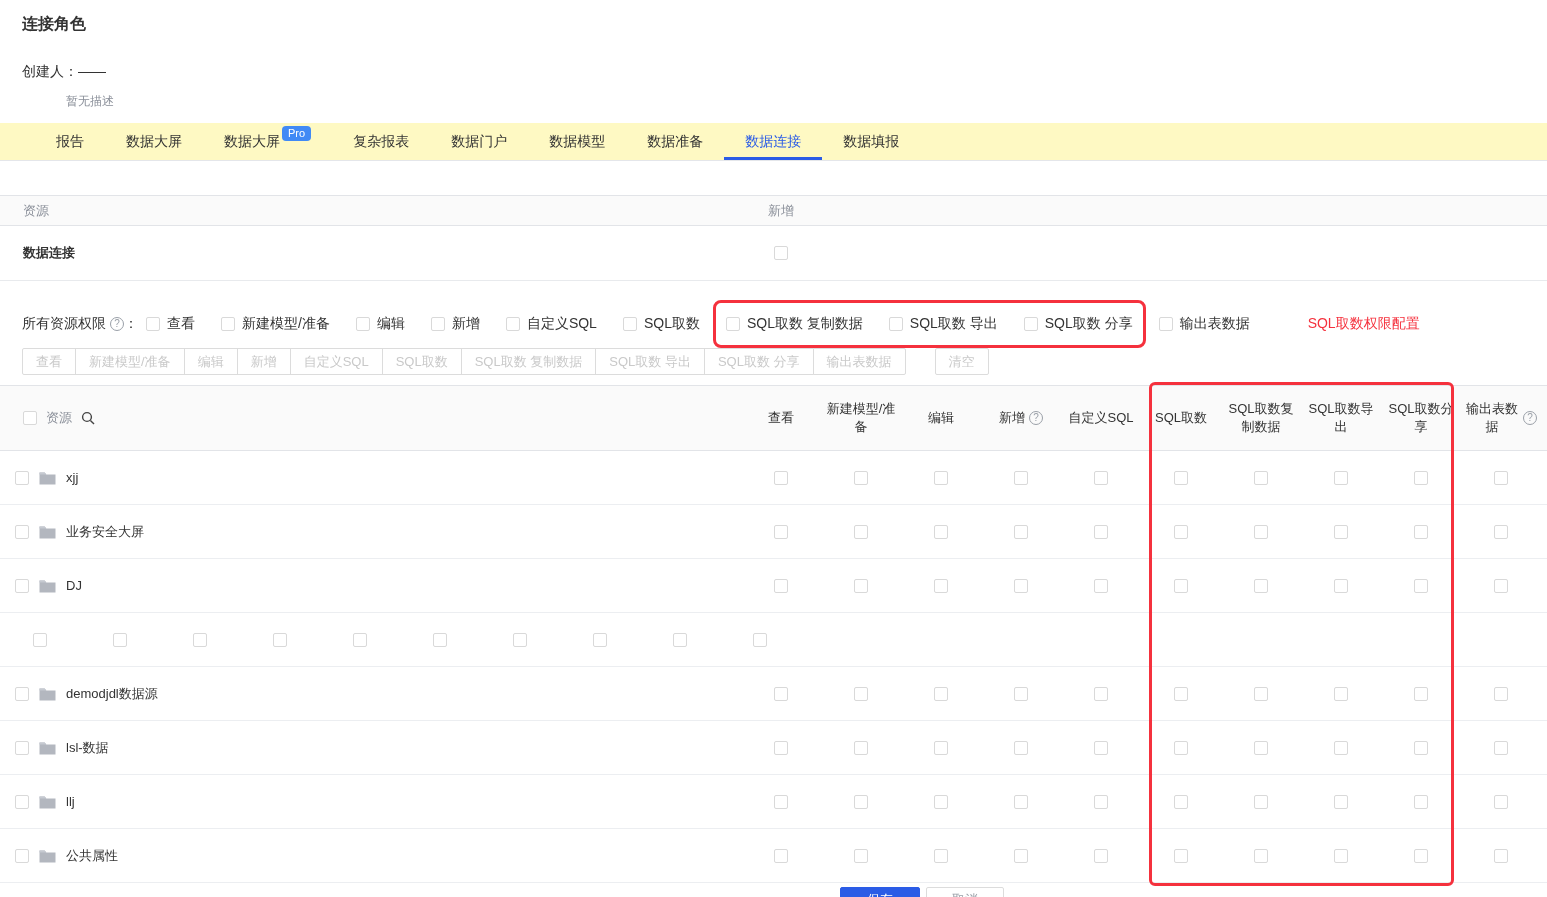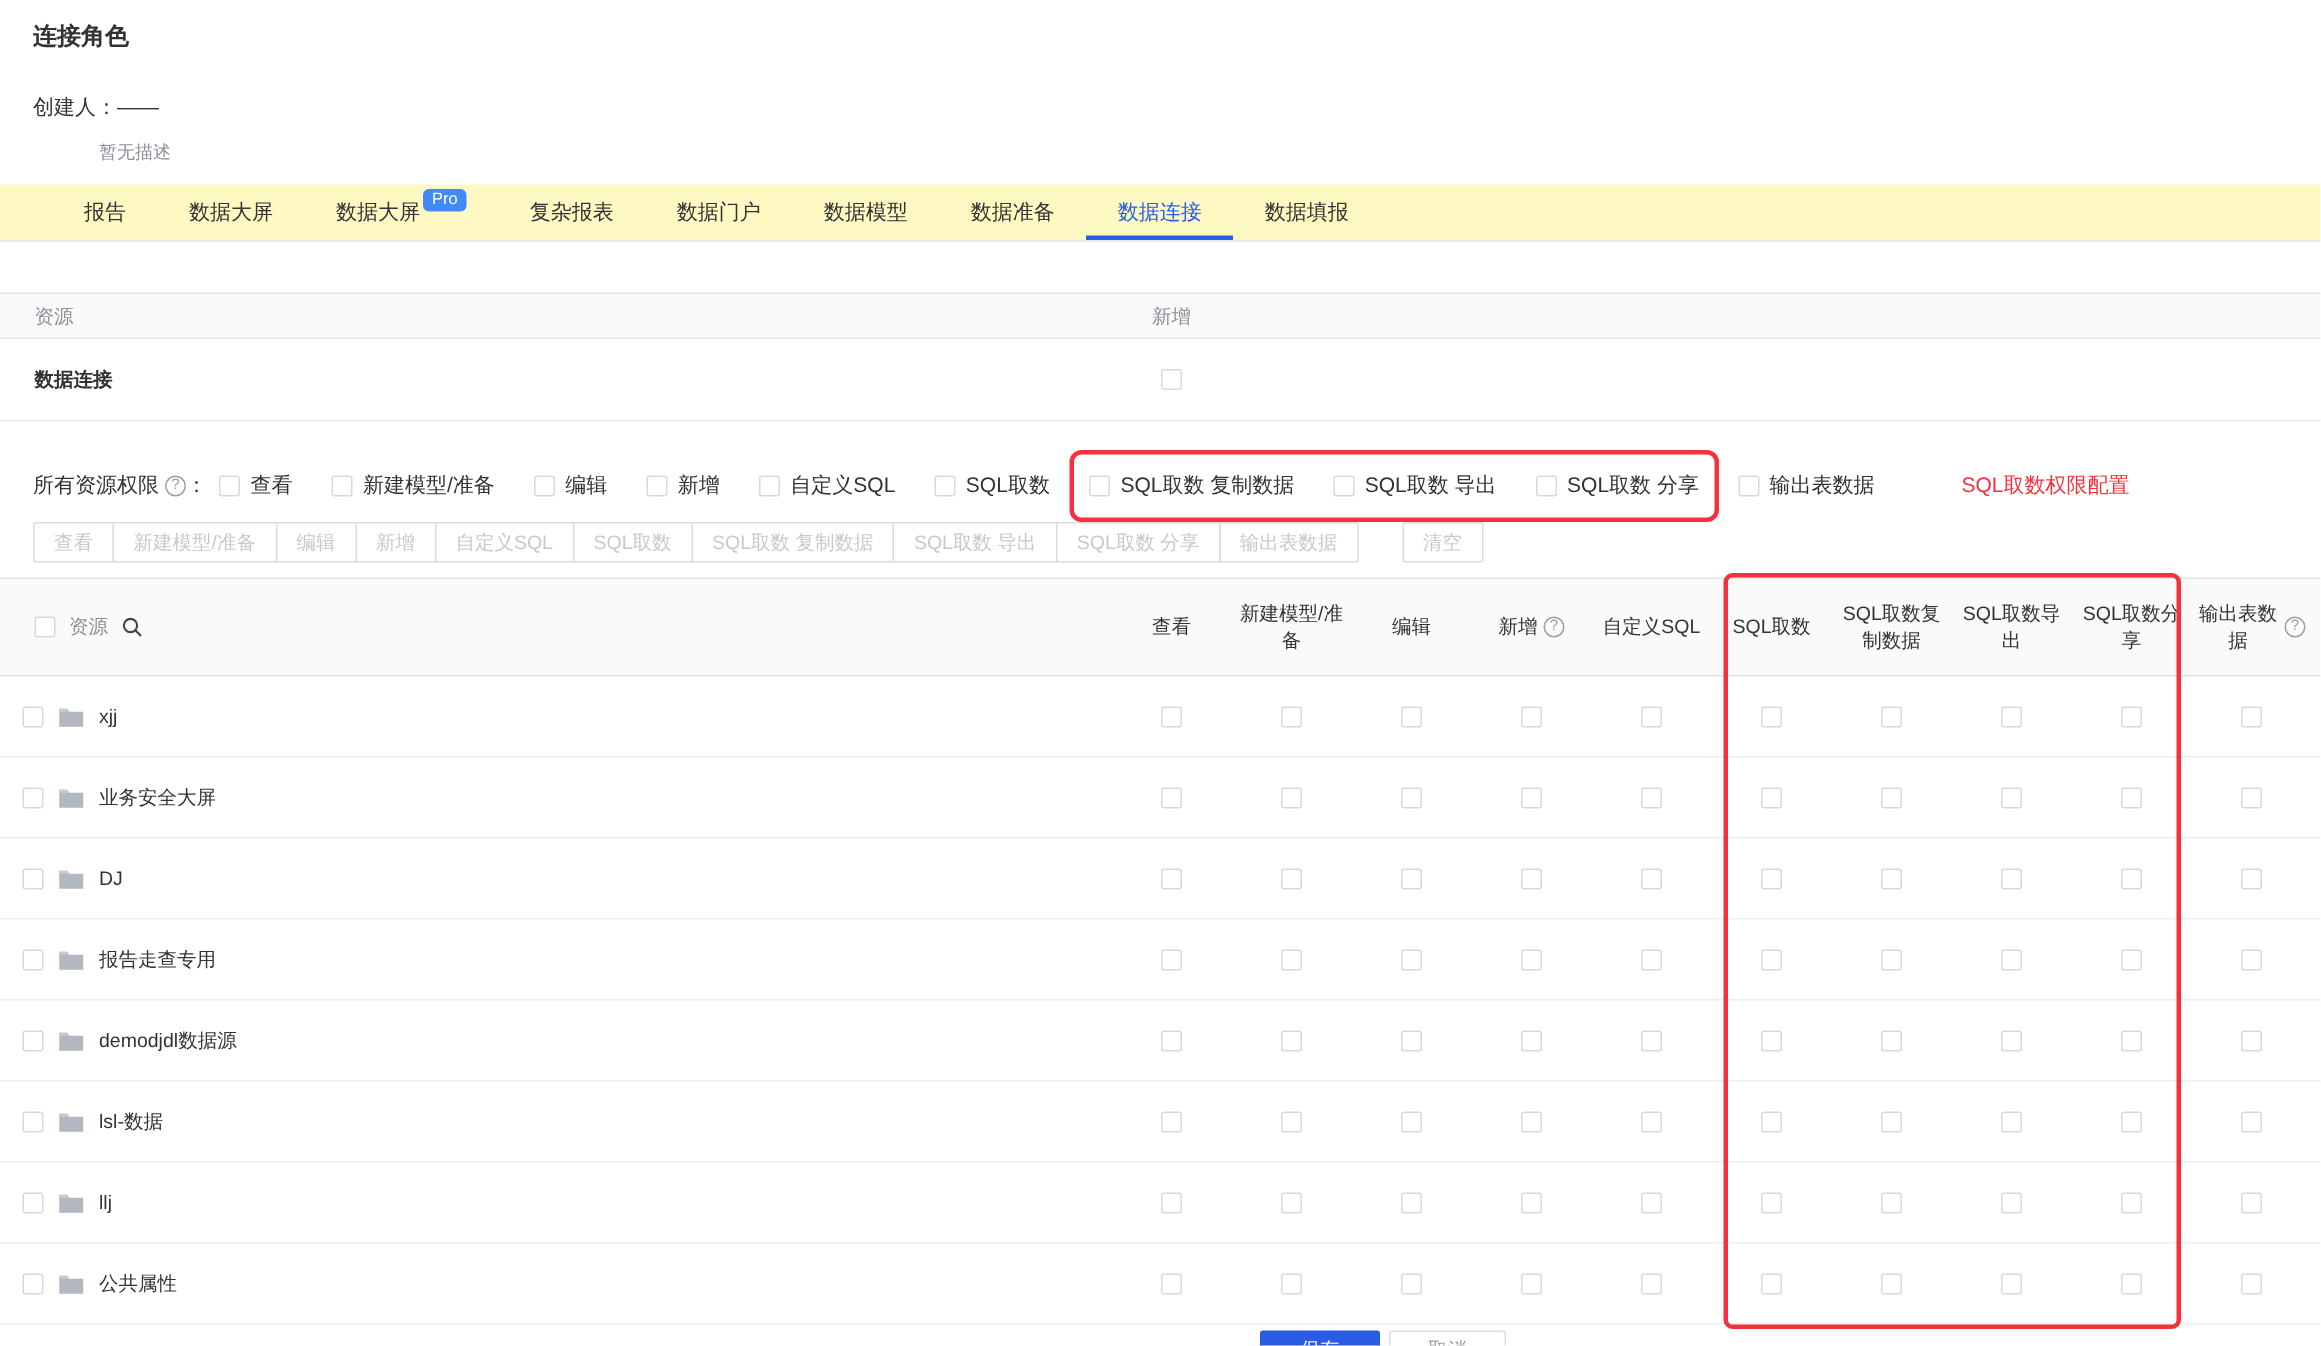--- a/index.html
+++ b/index.html
@@ -395,29 +395,62 @@
       </div>
       <div class="mt-col">
         <span class="cb"></span>
       </div>
       <div class="mt-col">
         <span class="cb"></span>
       </div>
     </div>
 
     <div class="mt-row">
+      <div class="mt-col">
+        <span class="cb"></span>
+      </div>
+      <div class="mt-col">
+        <span class="cb"></span>
+      </div>
+      <div class="mt-col">
+        <span class="cb"></span>
+      </div>
+      <div class="mt-col">
+        <span class="cb"></span>
+      </div>
+      <div class="mt-col">
+        <span class="cb"></span>
+      </div>
+      <div class="mt-col">
+        <span class="cb"></span>
+      </div>
+      <div class="mt-col">
+        <span class="cb"></span>
+      </div>
+      <div class="mt-col">
+        <span class="cb"></span>
+      </div>
+      <div class="mt-col">
+        <span class="cb"></span>
+      </div>
+      <div class="mt-col">
+        <span class="cb"></span>
+      </div>
+    </div>
+
+    <div class="mt-row">
       <div class="res-cell">
         <span class="cb"></span>
         <span class="folder-icon">
           <svg width="17" height="14" viewBox="0 0 17 14">
             <path d="M0.5 1.5 h5.2 l1.6 2 h9.2 v10 h-16 z" fill="#b3b7bf"></path>
             <path d="M0.5 1.5 h5.2 l1.6 2 h-6.8 z" fill="#c6cad1"></path>
           </svg>
         </span>
-        <span class="res-name">报告走查专用</span>
+        <span class="res-name">demodjdl数据源</span>
       </div>
       <div class="mt-col">
         <span class="cb"></span>
       </div>
       <div class="mt-col">
         <span class="cb"></span>
       </div>
       <div class="mt-col">
         <span class="cb"></span>
       </div>
@@ -446,21 +479,21 @@
 
     <div class="mt-row">
       <div class="res-cell">
         <span class="cb"></span>
         <span class="folder-icon">
           <svg width="17" height="14" viewBox="0 0 17 14">
             <path d="M0.5 1.5 h5.2 l1.6 2 h9.2 v10 h-16 z" fill="#b3b7bf"></path>
             <path d="M0.5 1.5 h5.2 l1.6 2 h-6.8 z" fill="#c6cad1"></path>
           </svg>
         </span>
-        <span class="res-name">demodjdl数据源</span>
+        <span class="res-name">lsl-数据</span>
       </div>
       <div class="mt-col">
         <span class="cb"></span>
       </div>
       <div class="mt-col">
         <span class="cb"></span>
       </div>
       <div class="mt-col">
         <span class="cb"></span>
       </div>
@@ -489,21 +522,21 @@
 
     <div class="mt-row">
       <div class="res-cell">
         <span class="cb"></span>
         <span class="folder-icon">
           <svg width="17" height="14" viewBox="0 0 17 14">
             <path d="M0.5 1.5 h5.2 l1.6 2 h9.2 v10 h-16 z" fill="#b3b7bf"></path>
             <path d="M0.5 1.5 h5.2 l1.6 2 h-6.8 z" fill="#c6cad1"></path>
           </svg>
         </span>
-        <span class="res-name">lsl-数据</span>
+        <span class="res-name">llj</span>
       </div>
       <div class="mt-col">
         <span class="cb"></span>
       </div>
       <div class="mt-col">
         <span class="cb"></span>
       </div>
       <div class="mt-col">
         <span class="cb"></span>
       </div>
@@ -532,63 +565,20 @@
 
     <div class="mt-row">
       <div class="res-cell">
         <span class="cb"></span>
         <span class="folder-icon">
           <svg width="17" height="14" viewBox="0 0 17 14">
             <path d="M0.5 1.5 h5.2 l1.6 2 h9.2 v10 h-16 z" fill="#b3b7bf"></path>
             <path d="M0.5 1.5 h5.2 l1.6 2 h-6.8 z" fill="#c6cad1"></path>
           </svg>
         </span>
-        <span class="res-name">llj</span>
-      </div>
-      <div class="mt-col">
-        <span class="cb"></span>
-      </div>
-      <div class="mt-col">
-        <span class="cb"></span>
-      </div>
-      <div class="mt-col">
-        <span class="cb"></span>
-      </div>
-      <div class="mt-col">
-        <span class="cb"></span>
-      </div>
-      <div class="mt-col">
-        <span class="cb"></span>
-      </div>
-      <div class="mt-col">
-        <span class="cb"></span>
-      </div>
-      <div class="mt-col">
-        <span class="cb"></span>
-      </div>
-      <div class="mt-col">
-        <span class="cb"></span>
-      </div>
-      <div class="mt-col">
-        <span class="cb"></span>
-      </div>
-      <div class="mt-col">
-        <span class="cb"></span>
-      </div>
-    </div>
-
-    <div class="mt-row">
-      <div class="res-cell">
-        <span class="cb"></span>
-        <span class="folder-icon">
-          <svg width="17" height="14" viewBox="0 0 17 14">
-            <path d="M0.5 1.5 h5.2 l1.6 2 h9.2 v10 h-16 z" fill="#b3b7bf"></path>
-            <path d="M0.5 1.5 h5.2 l1.6 2 h-6.8 z" fill="#c6cad1"></path>
-          </svg>
-        </span>
         <span class="res-name">公共属性</span>
       </div>
       <div class="mt-col">
         <span class="cb"></span>
       </div>
       <div class="mt-col">
         <span class="cb"></span>
       </div>
       <div class="mt-col">
         <span class="cb"></span>

